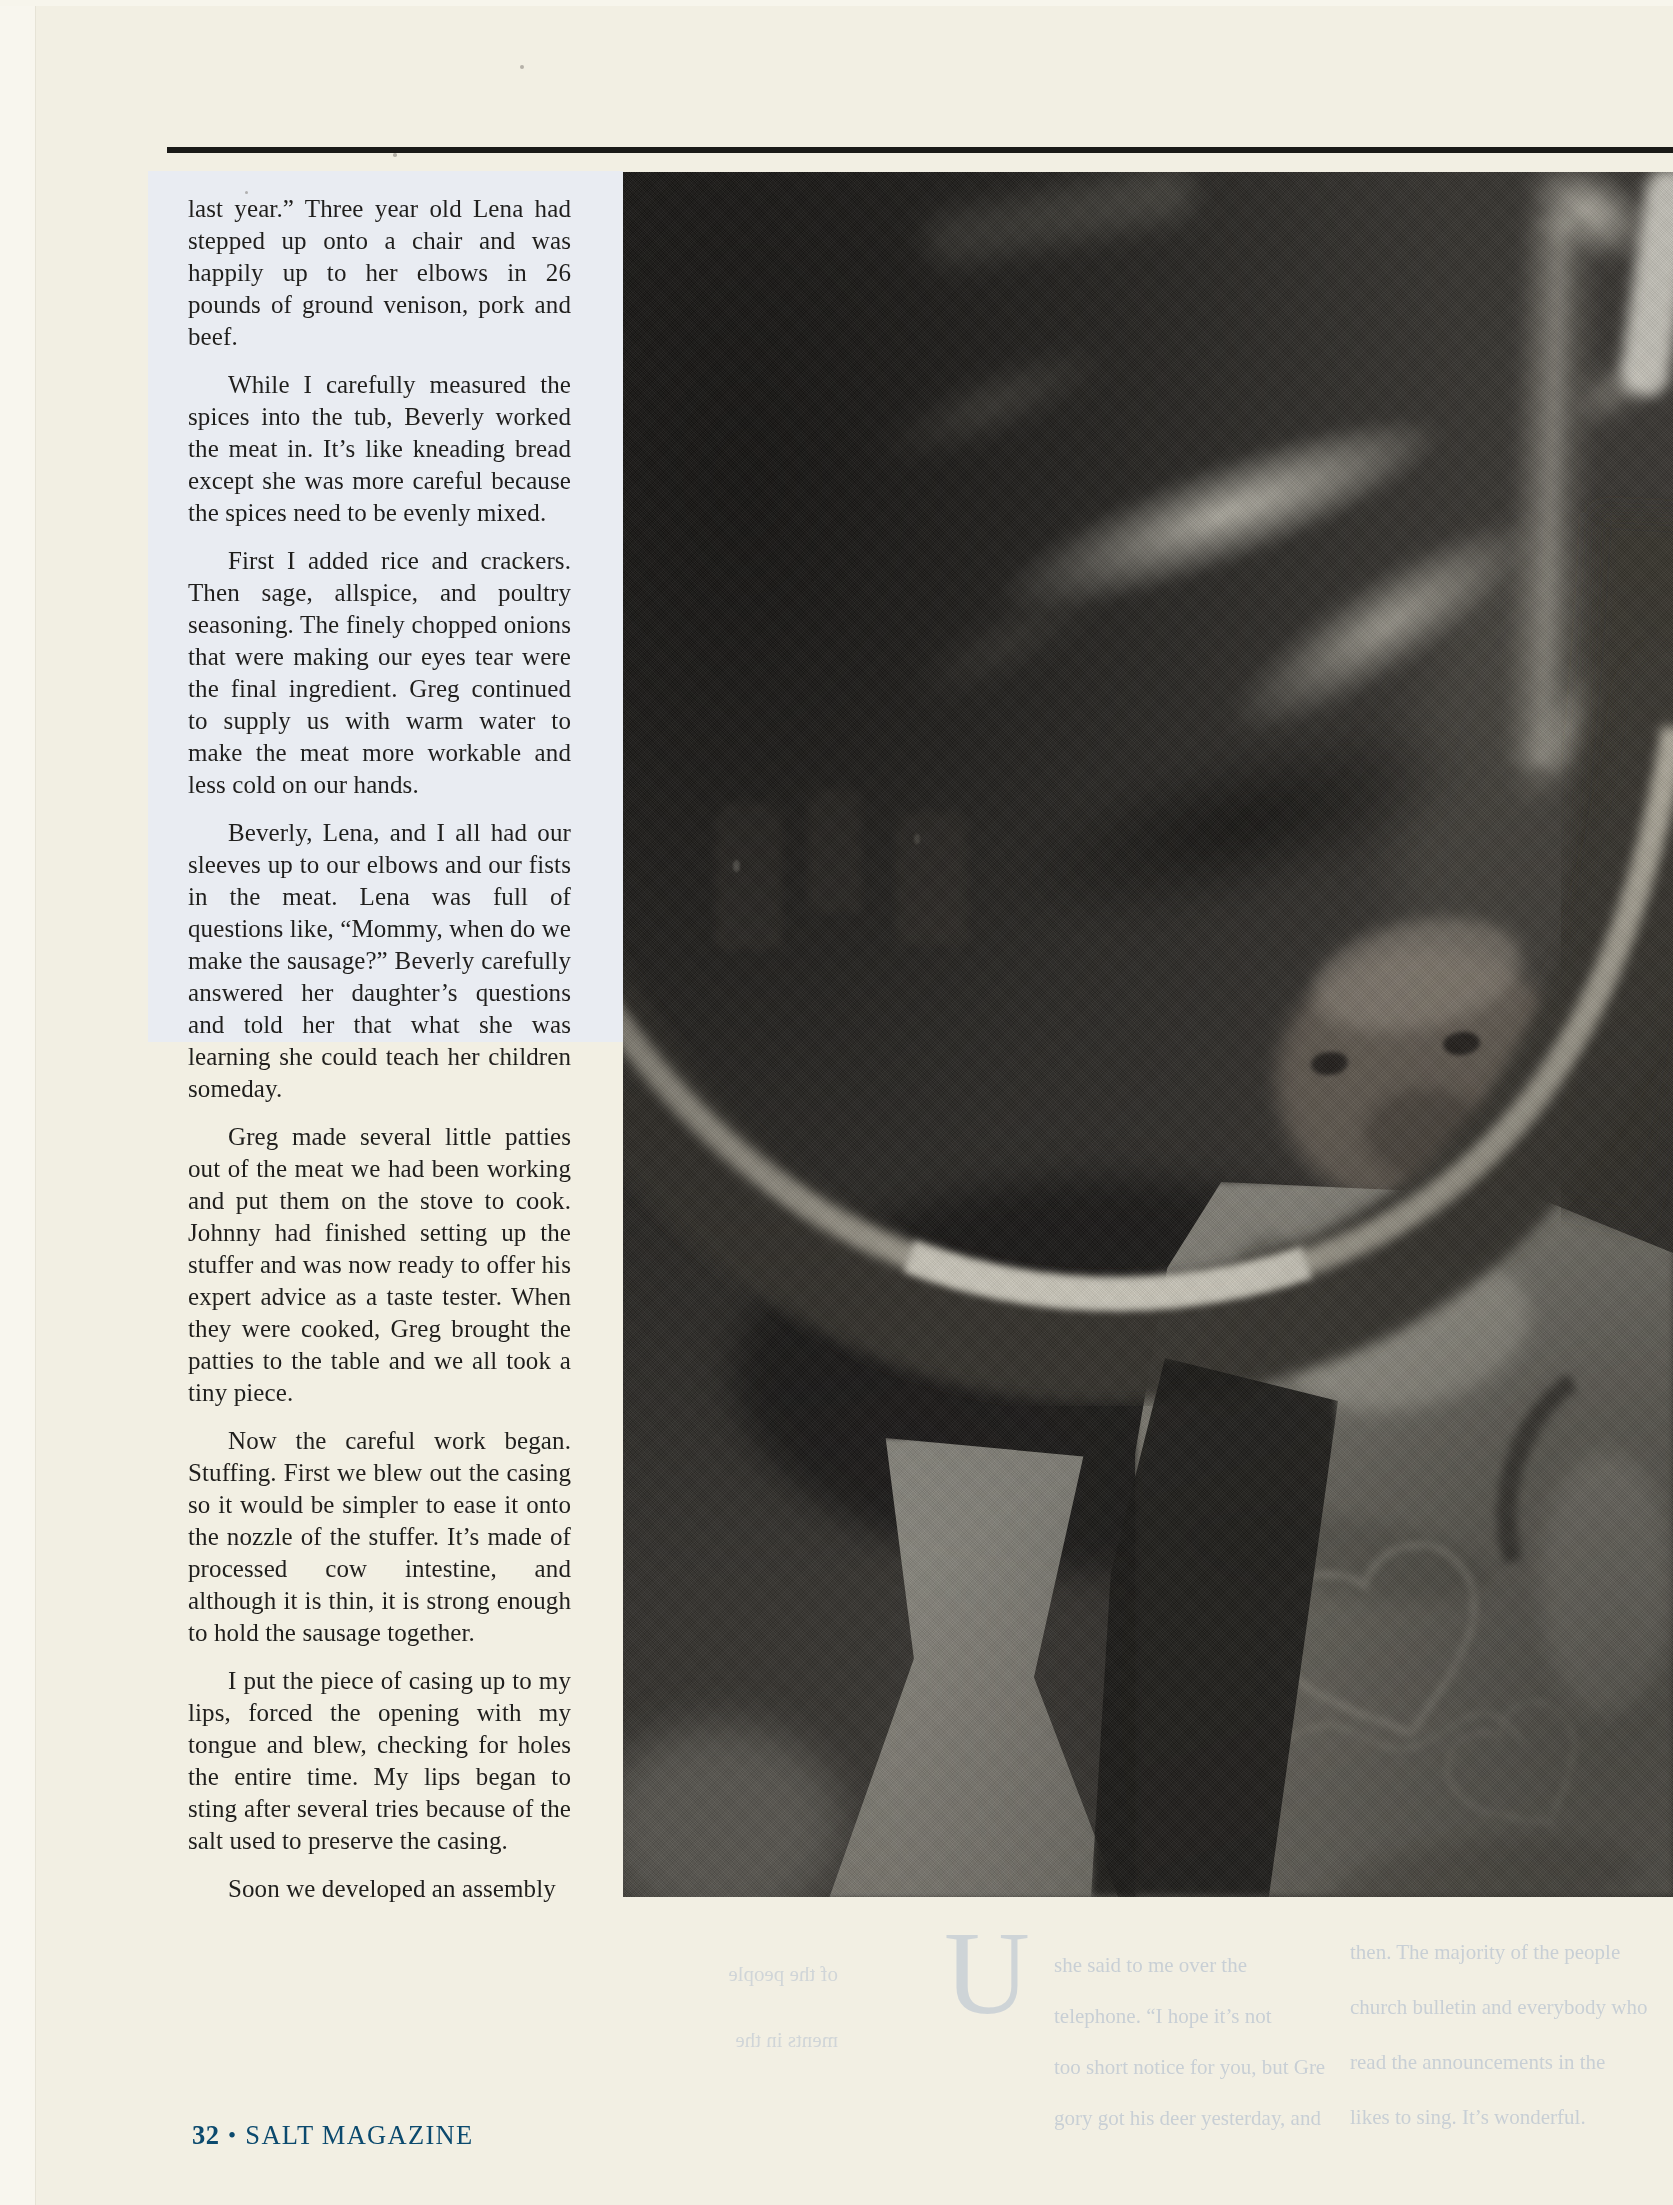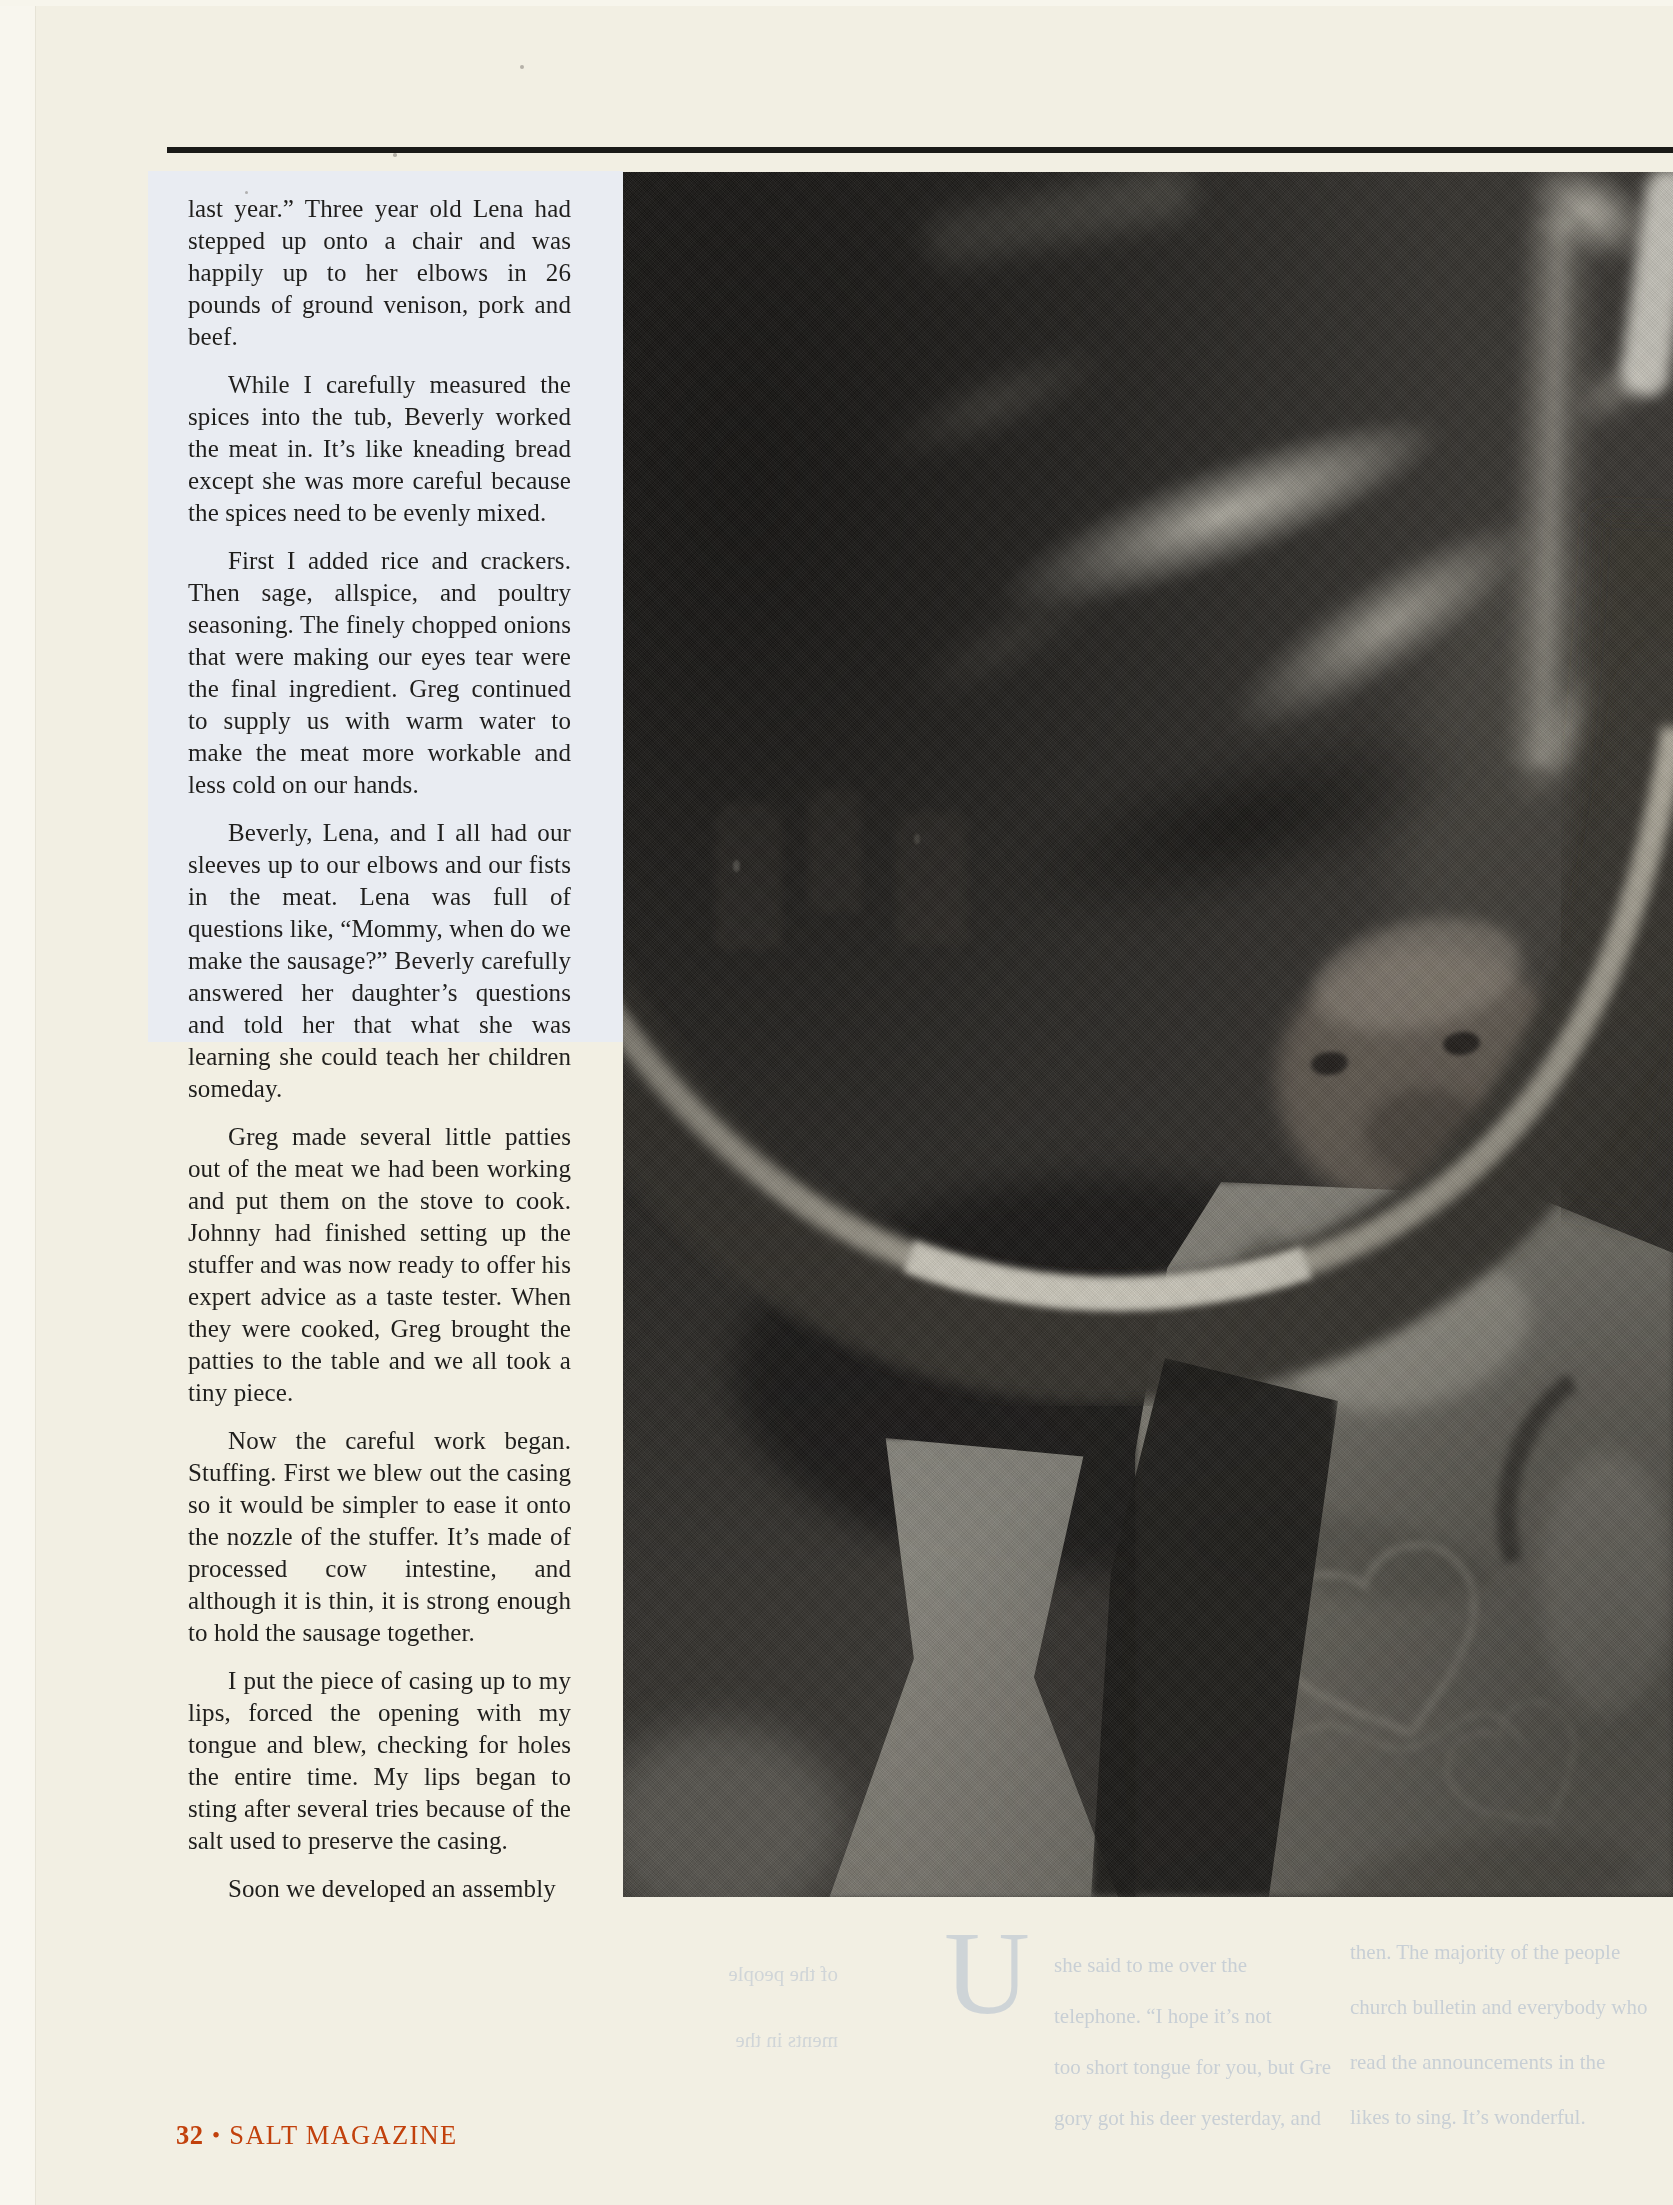--- a/index.html
+++ b/index.html
@@ -16,21 +16,21 @@
   #column-bg{left:148px;top:171px;width:475px;height:871px;background:#e9ecf2;}
   .dust{border-radius:50%;background:#6b675f;opacity:.45;}
   
   #article{left:172px;top:177px;width:415px;color:#201f1d;}
   #article p{
     margin:16px;font-size:25px;line-height:32px;text-align:justify;
     text-indent:40px;letter-spacing:0.1px;
   }
   #article p:first-child{text-indent:0;}
   
-  #footer{left:176px;top:2120px;font-size:26.5px;color:#c2410c;letter-spacing:0.4px;white-space:nowrap;}
+  #footer{left:192px;top:2120px;font-size:26.5px;color:#0c4a6e;letter-spacing:0.4px;white-space:nowrap;}
   #footer .num{font-weight:700;}
   #footer .dot{margin:0 8.8px;font-size:23px;vertical-align:1.3px;}
   #footer .title{letter-spacing:1.3px;}
   
   #photo{left:623px;top:172px;width:1051px;height:1725px;overflow:hidden;margin:0;
     background:linear-gradient(115deg,#262421 0%,#34322e 40%,#3a3733 70%,#2f2d29 100%);}
   #photo .abs{position:absolute;}
   .soft{border-radius:50%;}
   #ph-vignette{inset:0;background:
     radial-gradient(ellipse at 12% 18%, rgba(15,14,13,.75), transparent 55%),
@@ -199,21 +199,21 @@
 <div class="abs ghost" id="ghost-left">
   <div>of the people</div>
   <div>ments in the</div>
 </div>
 
 <div class="abs" id="ghost-center-cap">U</div>
 
 <div class="abs ghost" id="ghost-center">
   <div>she said to me over the</div>
   <div>telephone. “I hope it’s not</div>
-  <div>too short tongue for you, but Gre</div>
+  <div>too short notice for you, but Gre</div>
   <div>gory got his deer yesterday, and</div>
 </div>
 
 <div class="abs ghost" id="ghost-right">
   <div>then. The majority of the people</div>
   <div>church bulletin and everybody who</div>
   <div>read the announcements in the</div>
   <div>likes to sing. It’s wonderful.</div>
 </div>
 

